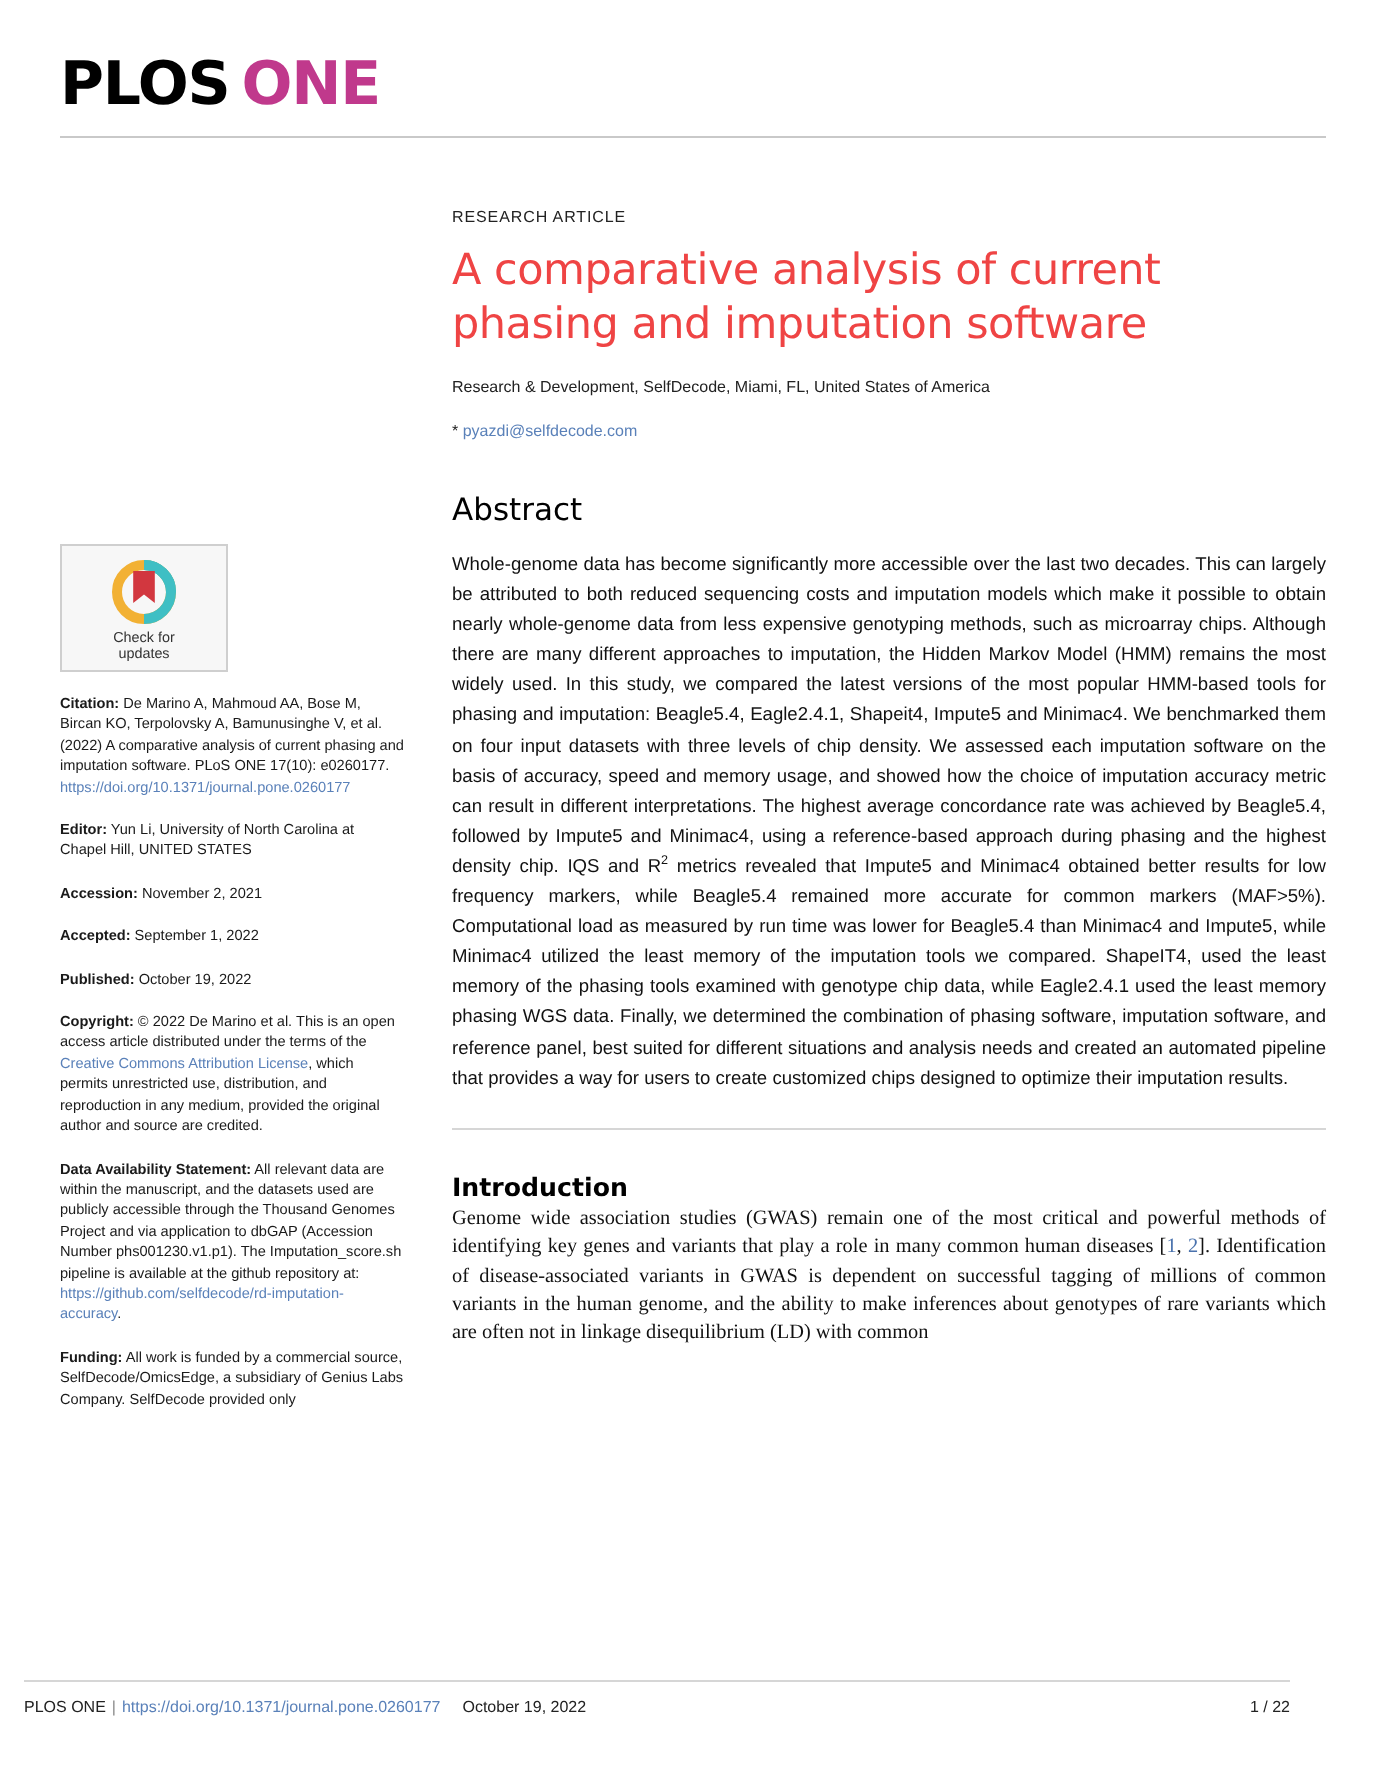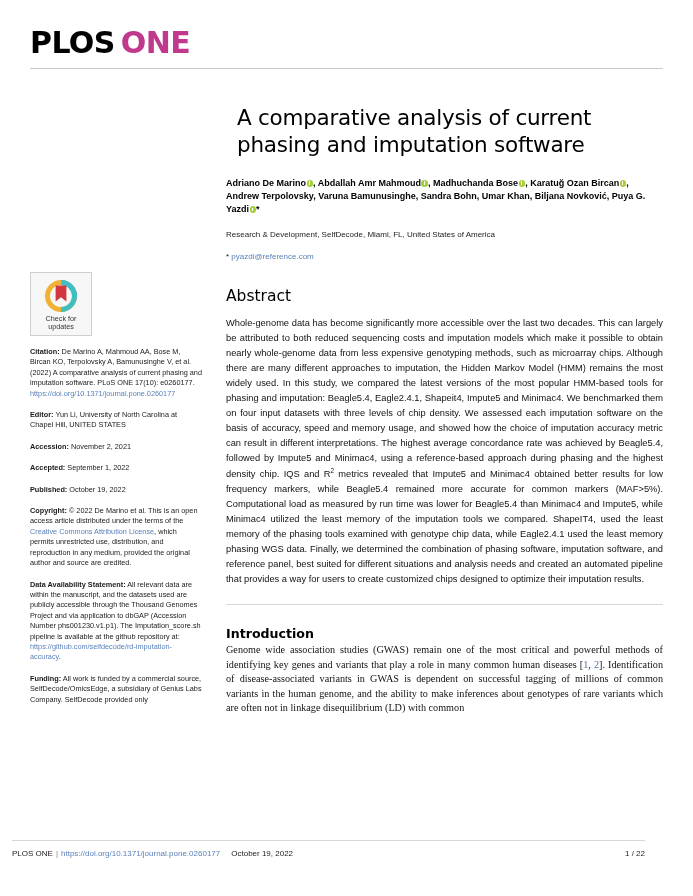--- a/index.html
+++ b/index.html
@@ -58,21 +58,21 @@
 
   .content {
     position: absolute;
     left: 226px;
     top: 104px;
     width: 437px;
   }
 
   
   .crossmark {
-    width: 62px;
+    width: 84px;
     height: 64px;
     border: 1px solid #cfcfcf;
     background: #f7f7f7;
     display: flex;
     flex-direction: column;
     align-items: center;
     justify-content: center;
     padding-top: 3px;
   }
   .crossmark svg { display: block; }
@@ -120,23 +120,22 @@
     letter-spacing: 0.45px;
     color: #222;
     margin-bottom: 9px;
   }
 
   .title {
     font-family: "DejaVu Sans", sans-serif;
     font-size: 21.5px;
     line-height: 27px;
     font-weight: normal;
-    color: #000000;
+    color: #ef4444;
     letter-spacing: -0.25px;
-    margin-left: 11px;
   }
 
   .authors {
     margin-top: 19px;
     font-size: 9px;
     line-height: 13.2px;
     font-weight: bold;
     color: #000;
   }
   .orcid {
@@ -305,30 +304,30 @@
       <b>Data Availability Statement:</b><span> All relevant data are within the manuscript, and the datasets used are publicly accessible through the Thousand Genomes Project and via application to dbGAP (Accession Number phs001230.v1.p1). The Imputation_score.sh pipeline is available at the github repository at: </span><a class="link" href="#">https://github.com/selfdecode/rd-imputation-accuracy</a><span>.</span>
     </div>
 
     <div class="meta">
       <b>Funding:</b><span> All work is funded by a commercial source, SelfDecode/OmicsEdge, a subsidiary of Genius Labs Company. SelfDecode provided only</span>
     </div>
   </div>
 
   <div class="content">
 
+    <div class="article-type">RESEARCH ARTICLE</div>
 
     <h1 class="title">A comparative analysis of current phasing and imputation software</h1>
 
-    <div class="authors">Adriano De Marino<span class="orcid"></span>, Abdallah Amr Mahmoud<span class="orcid"></span>, Madhuchanda Bose<span class="orcid"></span>, Karatuğ Ozan Bircan<span class="orcid"></span>, Andrew Terpolovsky, Varuna Bamunusinghe, Sandra Bohn, Umar Khan, Biljana Novković, Puya G. Yazdi<span class="orcid"></span>*</div>
 
     <div class="affiliation">Research &amp; Development, SelfDecode, Miami, FL, United States of America</div>
 
     <div class="correspondence">
       <span>*</span>
-      <a class="email" href="#">pyazdi@reference.com</a>
+      <a class="email" href="#">pyazdi@selfdecode.com</a>
     </div>
 
     <h2 class="section-head">Abstract</h2>
 
     <div class="abstract-body">
       <span>Whole-genome data has become significantly more accessible over the last two decades. This can largely be attributed to both reduced sequencing costs and imputation models which make it possible to obtain nearly whole-genome data from less expensive genotyping methods, such as microarray chips. Although there are many different approaches to imputation, the Hidden Markov Model (HMM) remains the most widely used. In this study, we compared the latest versions of the most popular HMM-based tools for phasing and imputation: Beagle5.4, Eagle2.4.1, Shapeit4, Impute5 and Minimac4. We benchmarked them on four input datasets with three levels of chip density. We assessed each imputation software on the basis of accuracy, speed and memory usage, and showed how the choice of imputation accuracy metric can result in different interpretations. The highest average concordance rate was achieved by Beagle5.4, followed by Impute5 and Minimac4, using a reference-based approach during phasing and the highest density chip. IQS and R</span><sup>2</sup><span> metrics revealed that Impute5 and Minimac4 obtained better results for low frequency markers, while Beagle5.4 remained more accurate for common markers (MAF&gt;5%). Computational load as measured by run time was lower for Beagle5.4 than Minimac4 and Impute5, while Minimac4 utilized the least memory of the imputation tools we compared. ShapeIT4, used the least memory of the phasing tools examined with genotype chip data, while Eagle2.4.1 used the least memory phasing WGS data. Finally, we determined the combination of phasing software, imputation software, and reference panel, best suited for different situations and analysis needs and created an automated pipeline that provides a way for users to create customized chips designed to optimize their imputation results.</span>
     </div>
 
     <div class="hr"></div>
 

